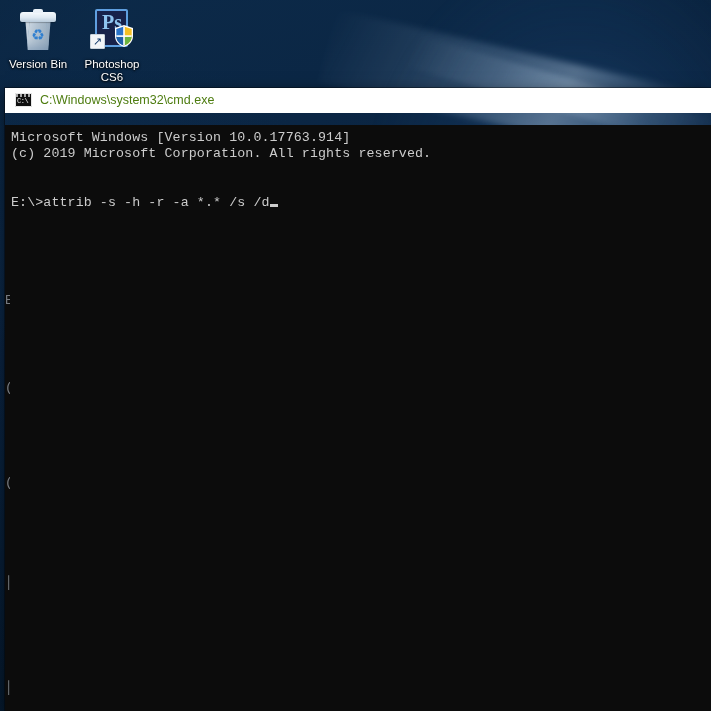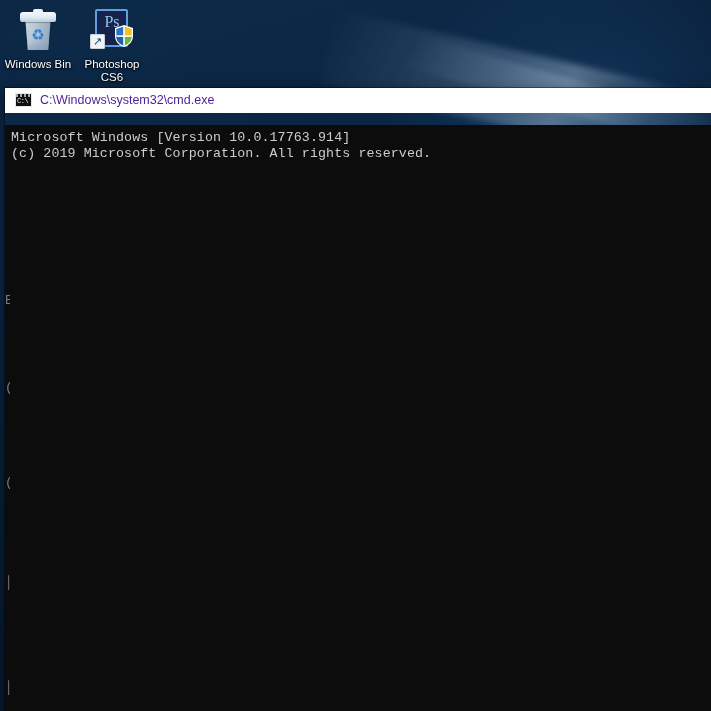--- a/index.html
+++ b/index.html
@@ -148,22 +148,22 @@
     border: 2px solid #5f9fe0;
     border-radius: 2px;
     box-sizing: border-box;
   }
   .ps-letters {
     position: absolute;
     left: 0; top: 5px;
     width: 100%;
     text-align: center;
     font-family: "Liberation Serif", serif;
-    font-weight: normal;
-    font-size: 16px;
+    font-weight: bold;
+    font-size: 20px;
     line-height: 22px;
     color: #8fc4ef;
     text-shadow: none;
   }
   .ps-shield {
     position: absolute;
     left: 25px; top: 18px;
     width: 22px; height: 24px;
   }
   .ps-shortcut {
@@ -223,21 +223,21 @@
   .cmd-icon .cmd-icon-text {
     position: absolute;
     left: 1px; top: 3px;
     color: #f0f0f0;
     font-family: "Liberation Mono", monospace;
     font-size: 7px;
     line-height: 9px;
     letter-spacing: -0.4px;
   }
   .cmd-title-text {
-    color: #4c1d95;
+    color: #4d7c0f;
     font-size: 12.5px;
     font-family: "Liberation Sans", sans-serif;
     white-space: nowrap;
   }
   .cmd-win-controls {
     margin-left: auto;
     display: flex;
     height: 100%;
   }
   .cmd-win-btn {
@@ -302,21 +302,21 @@
 
   <div class="desk-icon" id="icon-recycle">
     <div class="glyph">
       <div class="rb-wrap">
         <div class="rb-body"></div>
         <div class="rb-ribs"></div>
         <div class="rb-lid"></div>
         <div class="rb-recycle">♻</div>
       </div>
     </div>
-    <span class="caption">Windows Bin</span>
+    <span class="caption">Version Bin</span>
   </div>
 
   <div class="desk-icon" id="icon-photoshop">
     <div class="glyph">
       <div class="ps-wrap">
         <div class="ps-square"></div>
         <div class="ps-letters">Ps</div>
         <svg class="ps-shield" viewBox="0 0 22 24">
           <path d="M11 1 L20 4 V12 C20 18 15.5 21.6 11 23 C6.5 21.6 2 18 2 12 V4 Z" fill="#ffffff"></path>
           <path d="M11 2.4 L18.7 5 V12 C18.7 17.2 14.9 20.4 11 21.6 Z" fill="#f5c024"></path>
@@ -345,20 +345,21 @@
         <div class="cmd-win-btn"></div>
       </div>
     </div>
 
     <div class="cmd-console" id="console-output">
 
     <div class="console-line">Microsoft Windows [Version 10.0.17763.914]</div>
         <div class="console-line">(c) 2019 Microsoft Corporation. All rights reserved.</div>
         <div class="console-line blank">&nbsp;</div>
         <div class="console-line blank">&nbsp;</div>
+        <div class="console-line">E:\&gt;attrib -s -h -r -a *.* /s /d<span class="cursor-block"></span></div>
         <div class="ghost" style="top: 168px;">E</div>
         <div class="ghost" style="top: 255px;">(</div>
         <div class="ghost" style="top: 350px;">(</div>
         <div class="ghost" style="top: 450px;">│</div>
         <div class="ghost" style="top: 555px;">│</div>
       </div>
 
   </div>
 
 </div>

